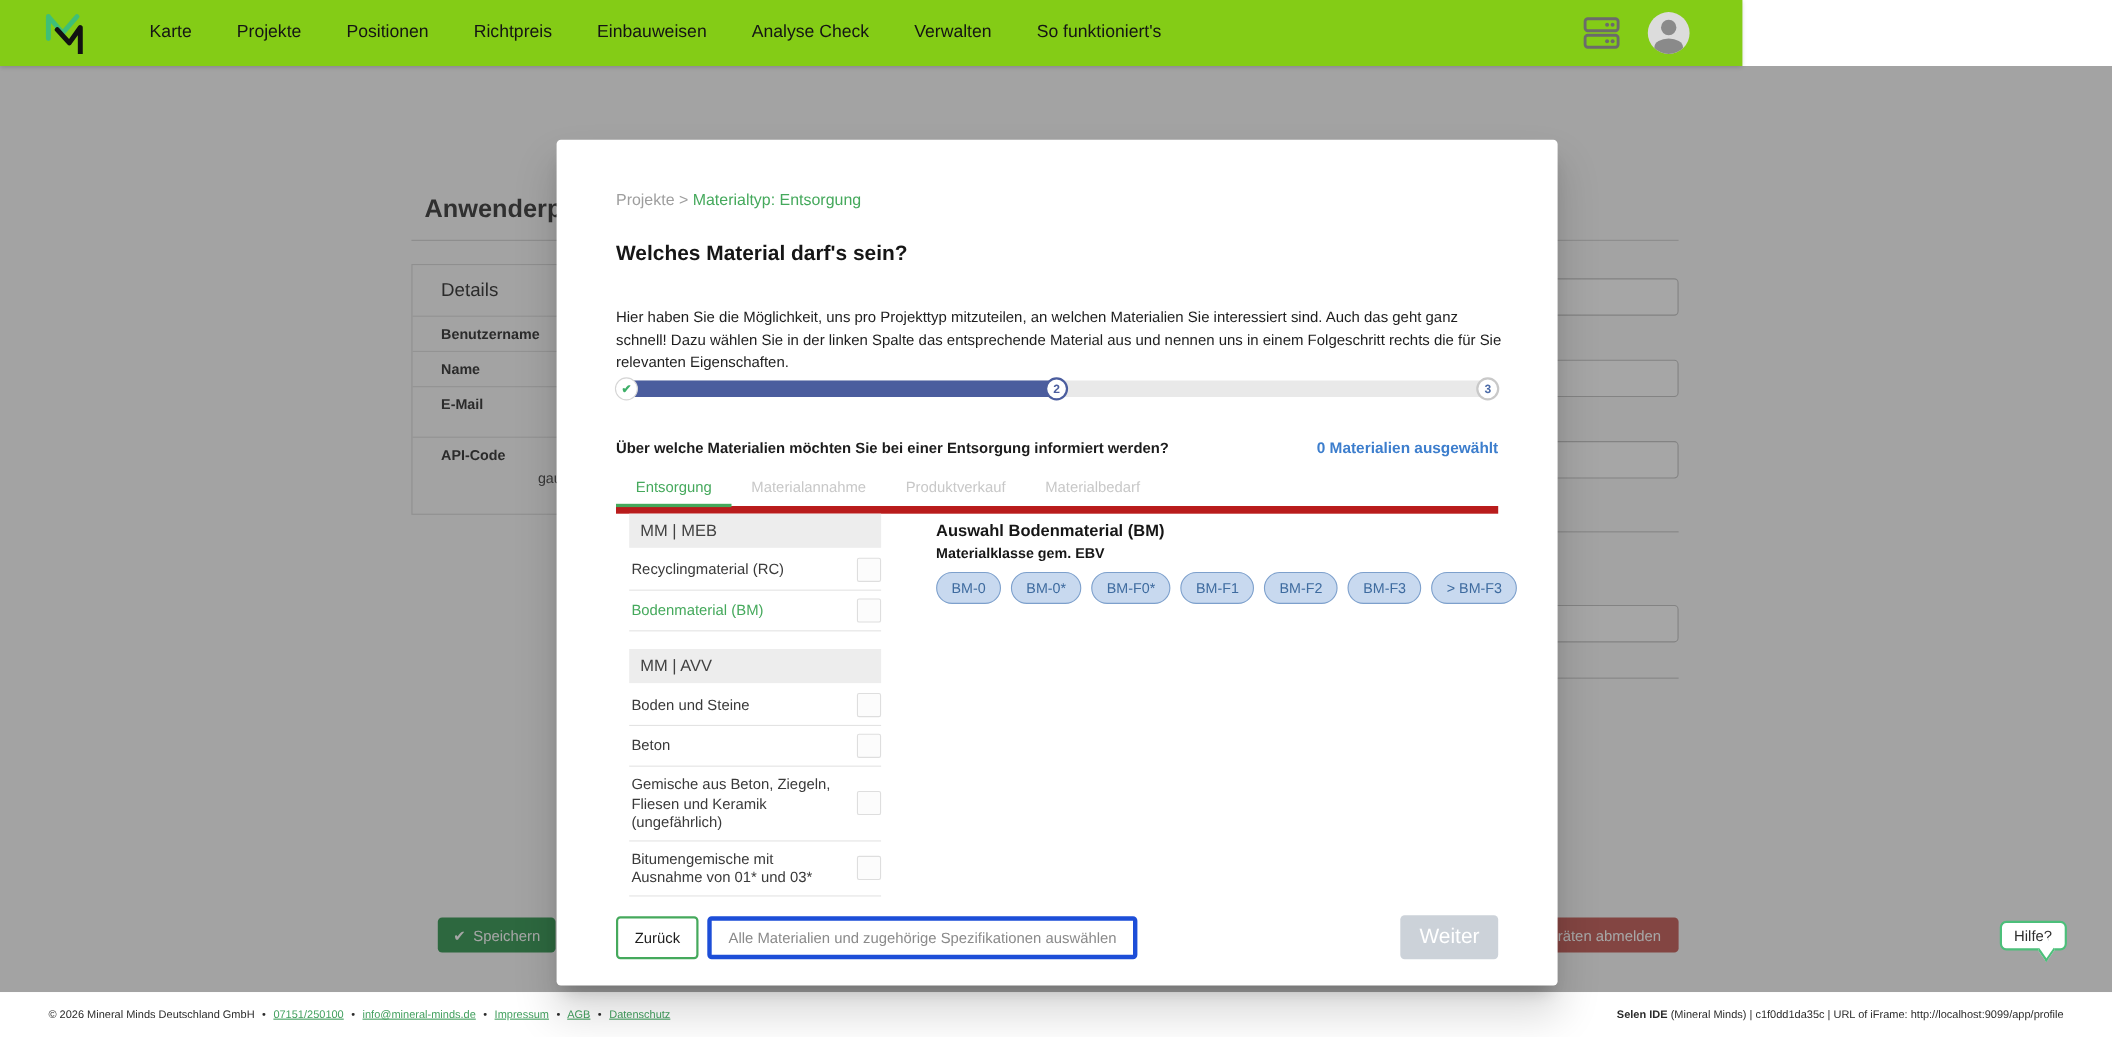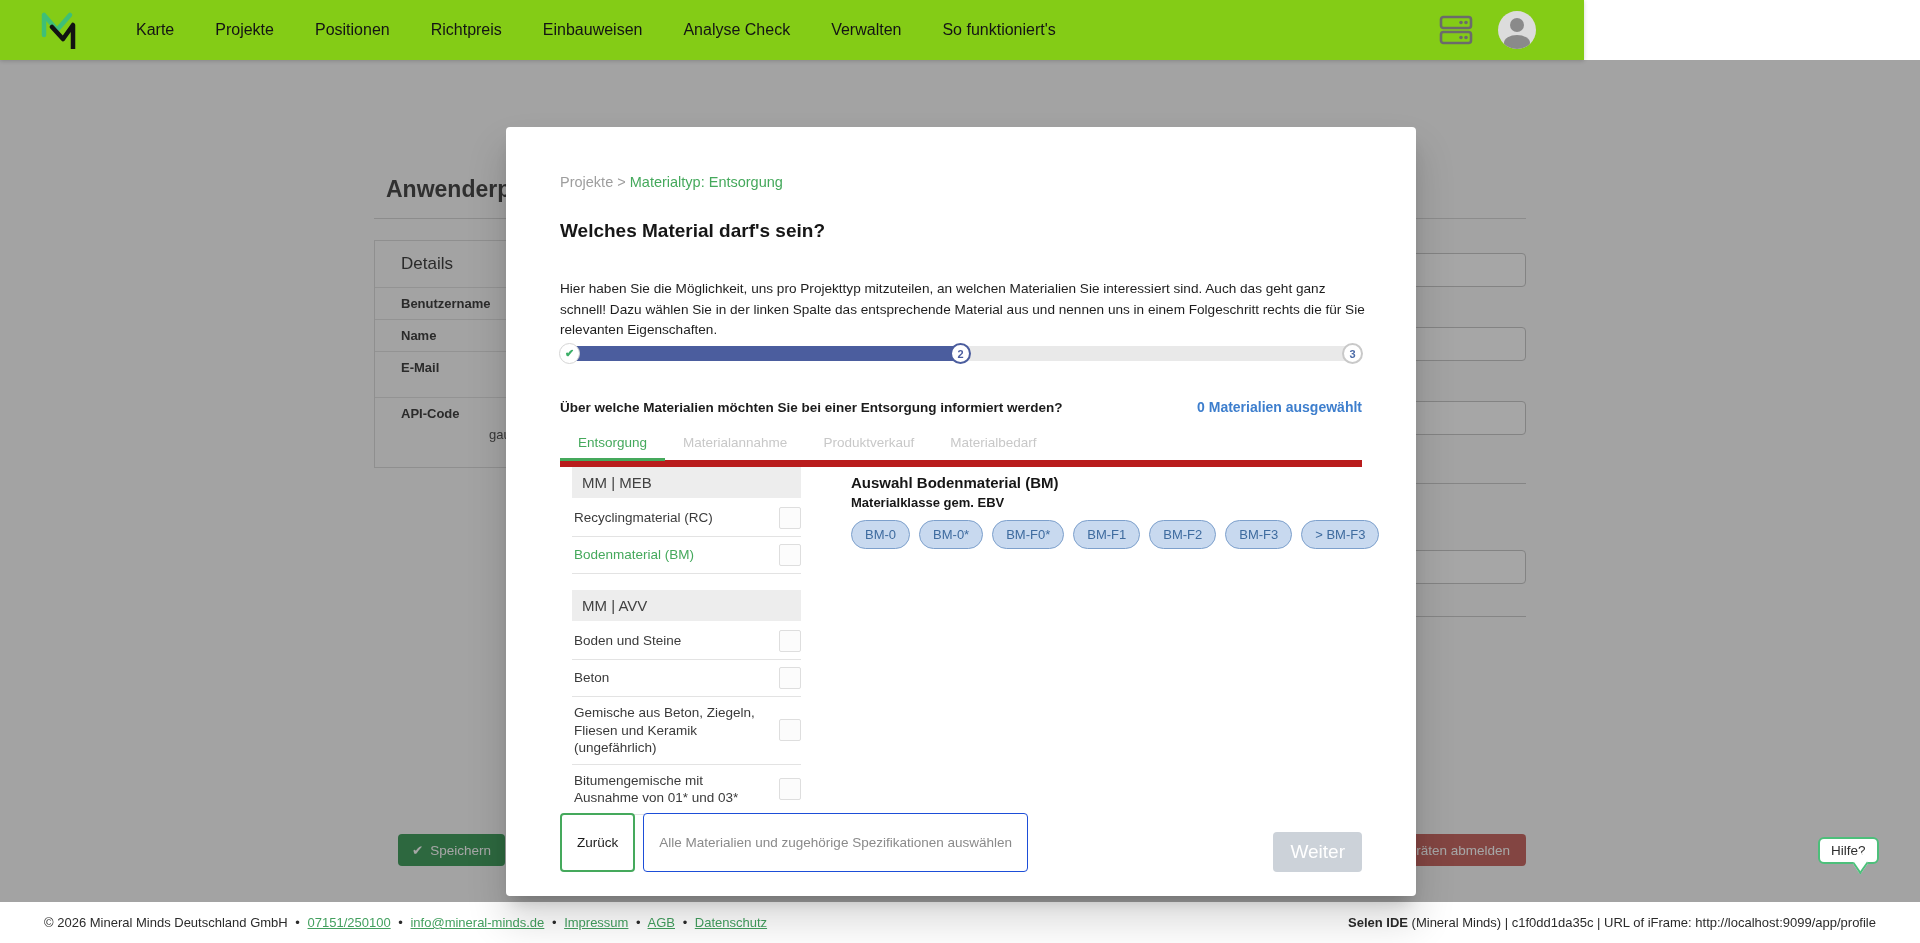--- a/index.html
+++ b/index.html
@@ -70,32 +70,32 @@
 
   .sel-panel { position:absolute; left:345px; top:347px; width:510px; }
   .sel-title { font-size:15px; font-weight:700; color:#161616; }
   .sel-sub { font-size:13px; font-weight:700; color:#161616; margin-top:4px; }
   .chips { display:flex; gap:9px; margin-top:10px; }
   .chip { padding:6px 13px; background:#c8d9ef; border:1.5px solid #7da0cc; border-radius:16px;
           font-size:13px; color:#3e6b9f; cursor:pointer; white-space:nowrap; }
 
   .m-actions { position:absolute; left:54px; bottom:24px; display:flex; gap:8px; }
   .btn-back { background:#fff; border:2px solid #45a95c; border-radius:4px; padding:8px 15px; font-size:13.5px; color:#1d1d1d; cursor:pointer; font-family:inherit; }
-  .btn-all { background:#fff; border:1px solid #1d4ed8; border-radius:4px; padding:21px 15px; font-size:13.5px; color:#8a8a8a; cursor:pointer; font-family:inherit; }
+  .btn-all { background:#fff; border:4px solid #1d4ed8; border-radius:4px; padding:8px 15px; font-size:13.5px; color:#8a8a8a; cursor:pointer; font-family:inherit; }
   .btn-next { position:absolute; right:54px; bottom:24px; background:#ccd2d9; border:none; border-radius:4px; padding:9px 17px; font-size:19px; color:#fff; cursor:default; font-family:inherit; }
 
   
   .help-tip { position:absolute; left:1818px; top:837px; z-index:15; background:#fff; border:2px solid #4cbf7a; border-radius:6px;
               padding:4px 11px; font-size:13.5px; color:#2e2e2e; cursor:pointer; }
   .help-tail { position:absolute; left:34px; bottom:-8px; width:13px; height:13px; background:#fff; transform:rotate(55deg) skewX(20deg);
                border-right:2px solid #4cbf7a; border-bottom:2px solid #4cbf7a; }
 
   
   .footer { position:absolute; left:0; top:902px; width:1920px; height:41px; background:#fff; z-index:6;
-            display:flex; align-items:center; justify-content:space-between; padding:16px 44px; font-size:13px; color:#2b2b2b; }
+            display:flex; align-items:center; justify-content:space-between; padding:16px 44px; font-size:10px; color:#2b2b2b; }
   .f-left a, .f-link { color:#43a05f; text-decoration:underline; cursor:pointer; }
   .f-sep { color:#2b2b2b; margin:0 4px; }
   .f-right b { font-weight:700; }
 </style>
 </head>
 <body>
 
 <div class="page">
   <div class="page-title">Anwenderprofil</div>
   <div class="page-hr"></div>

